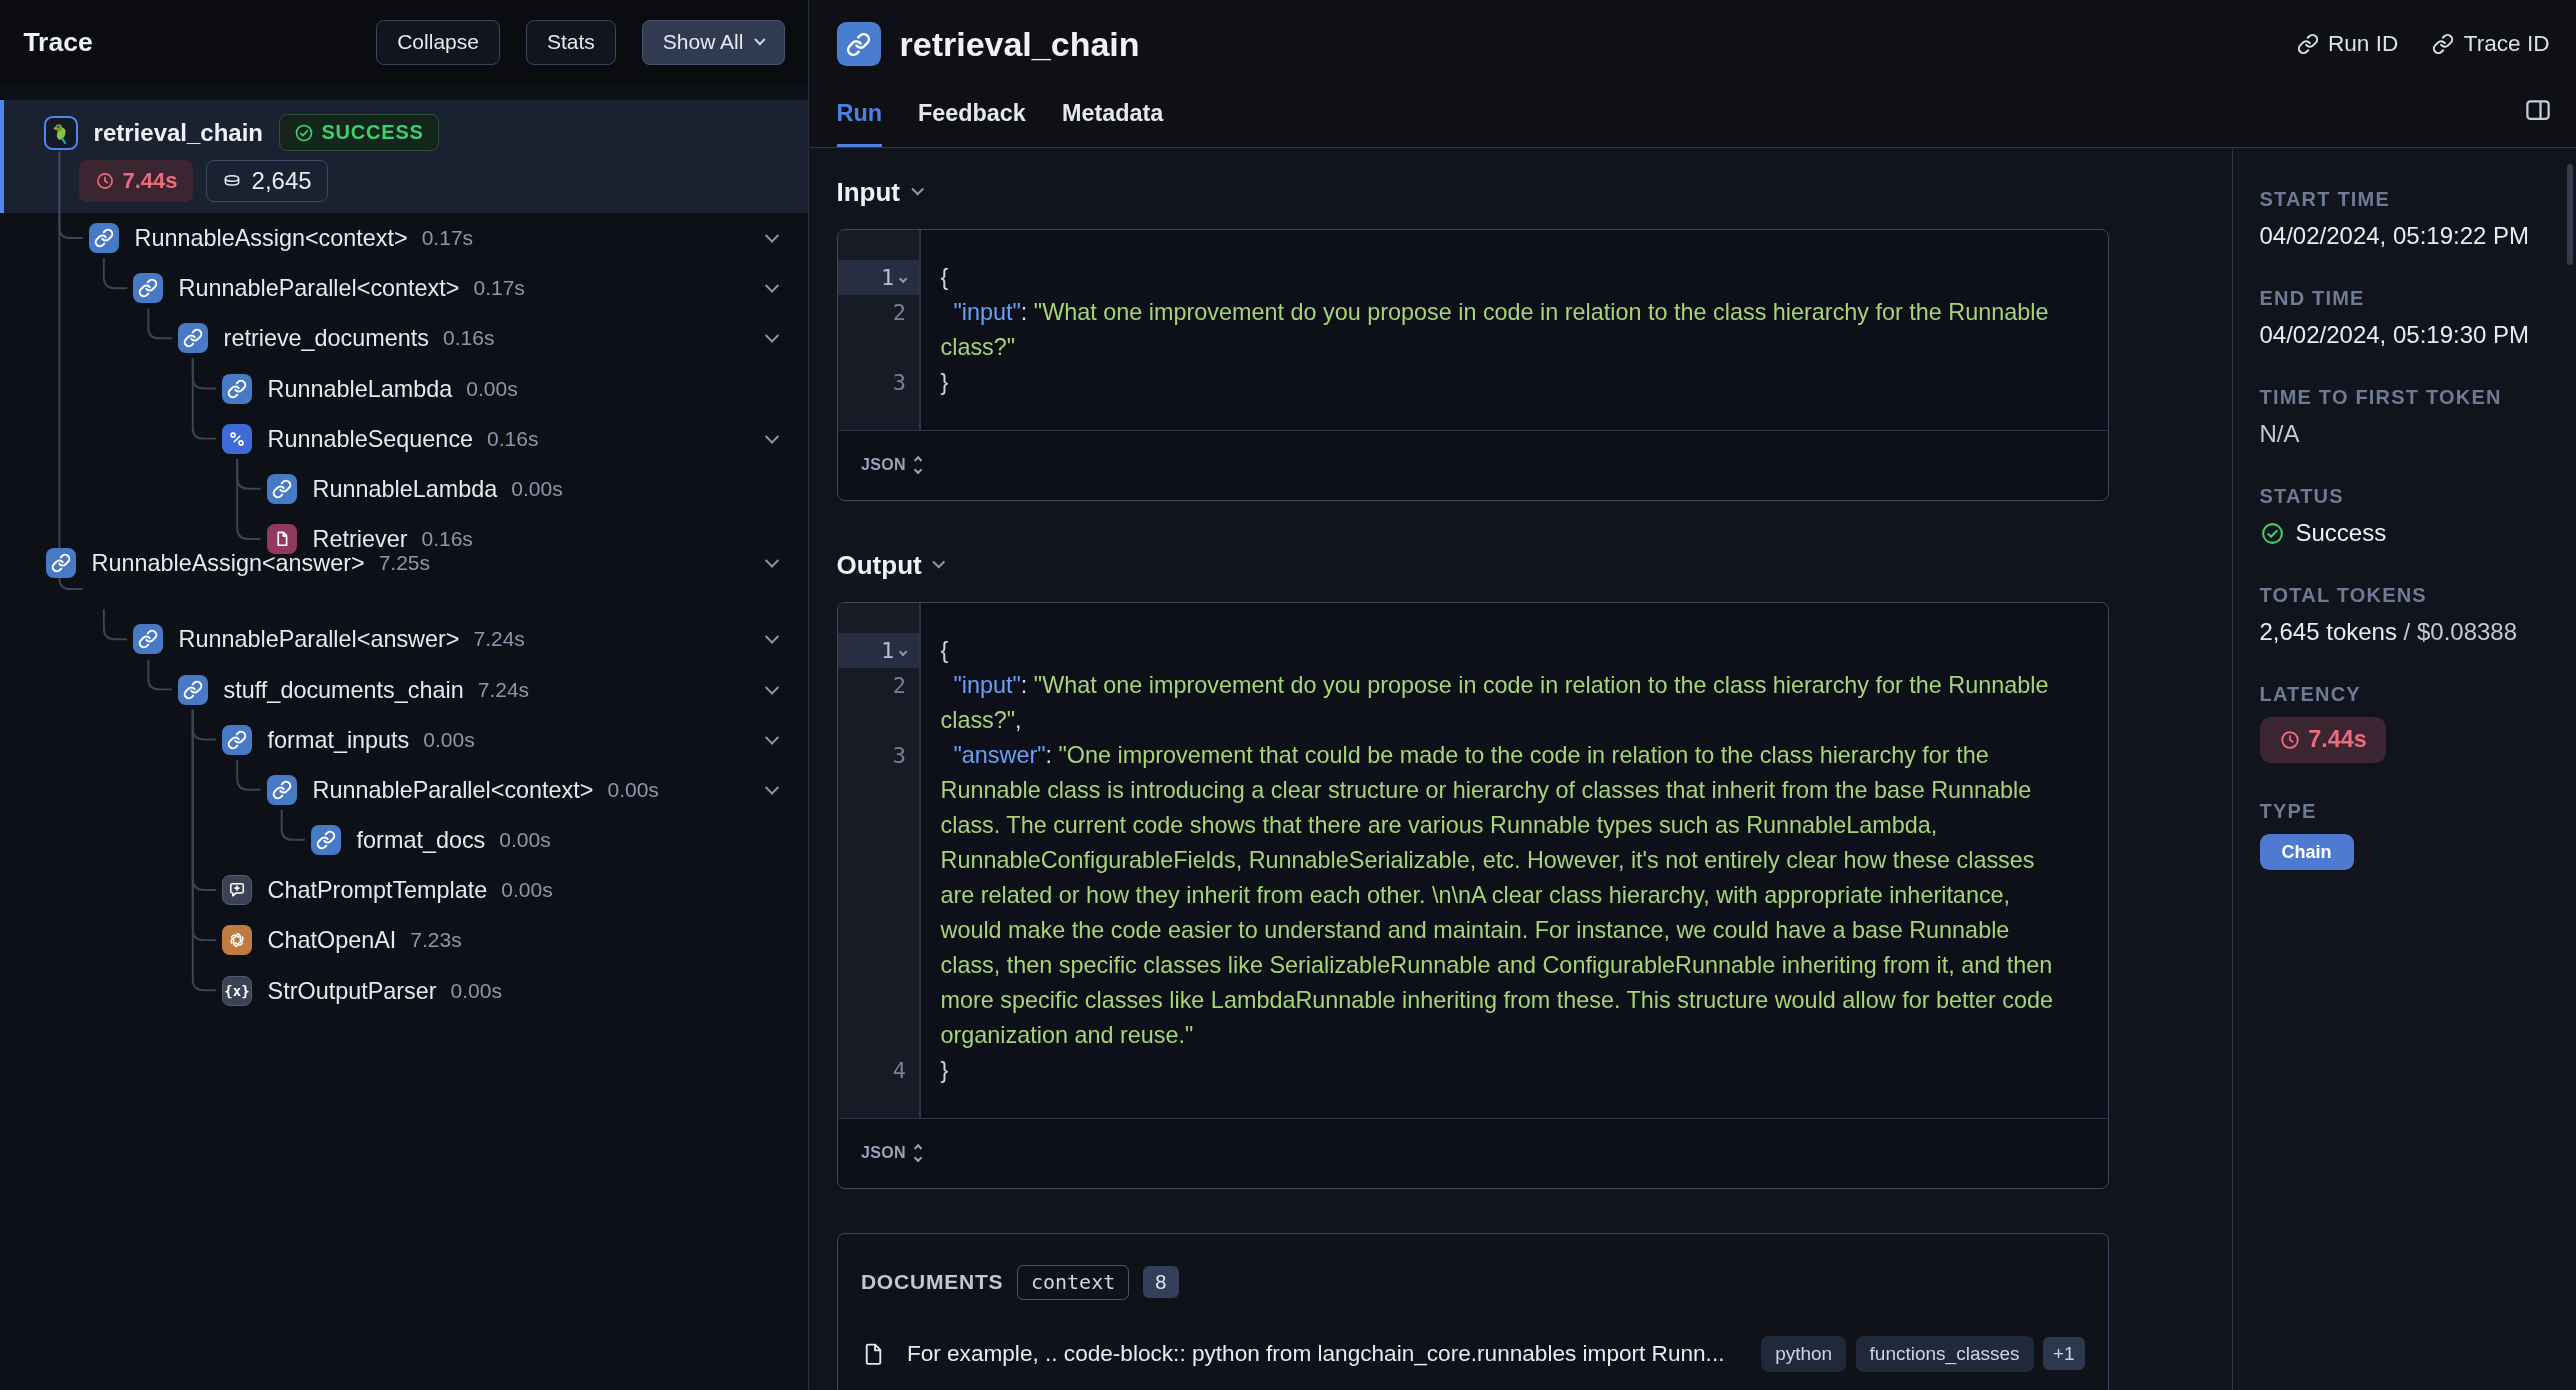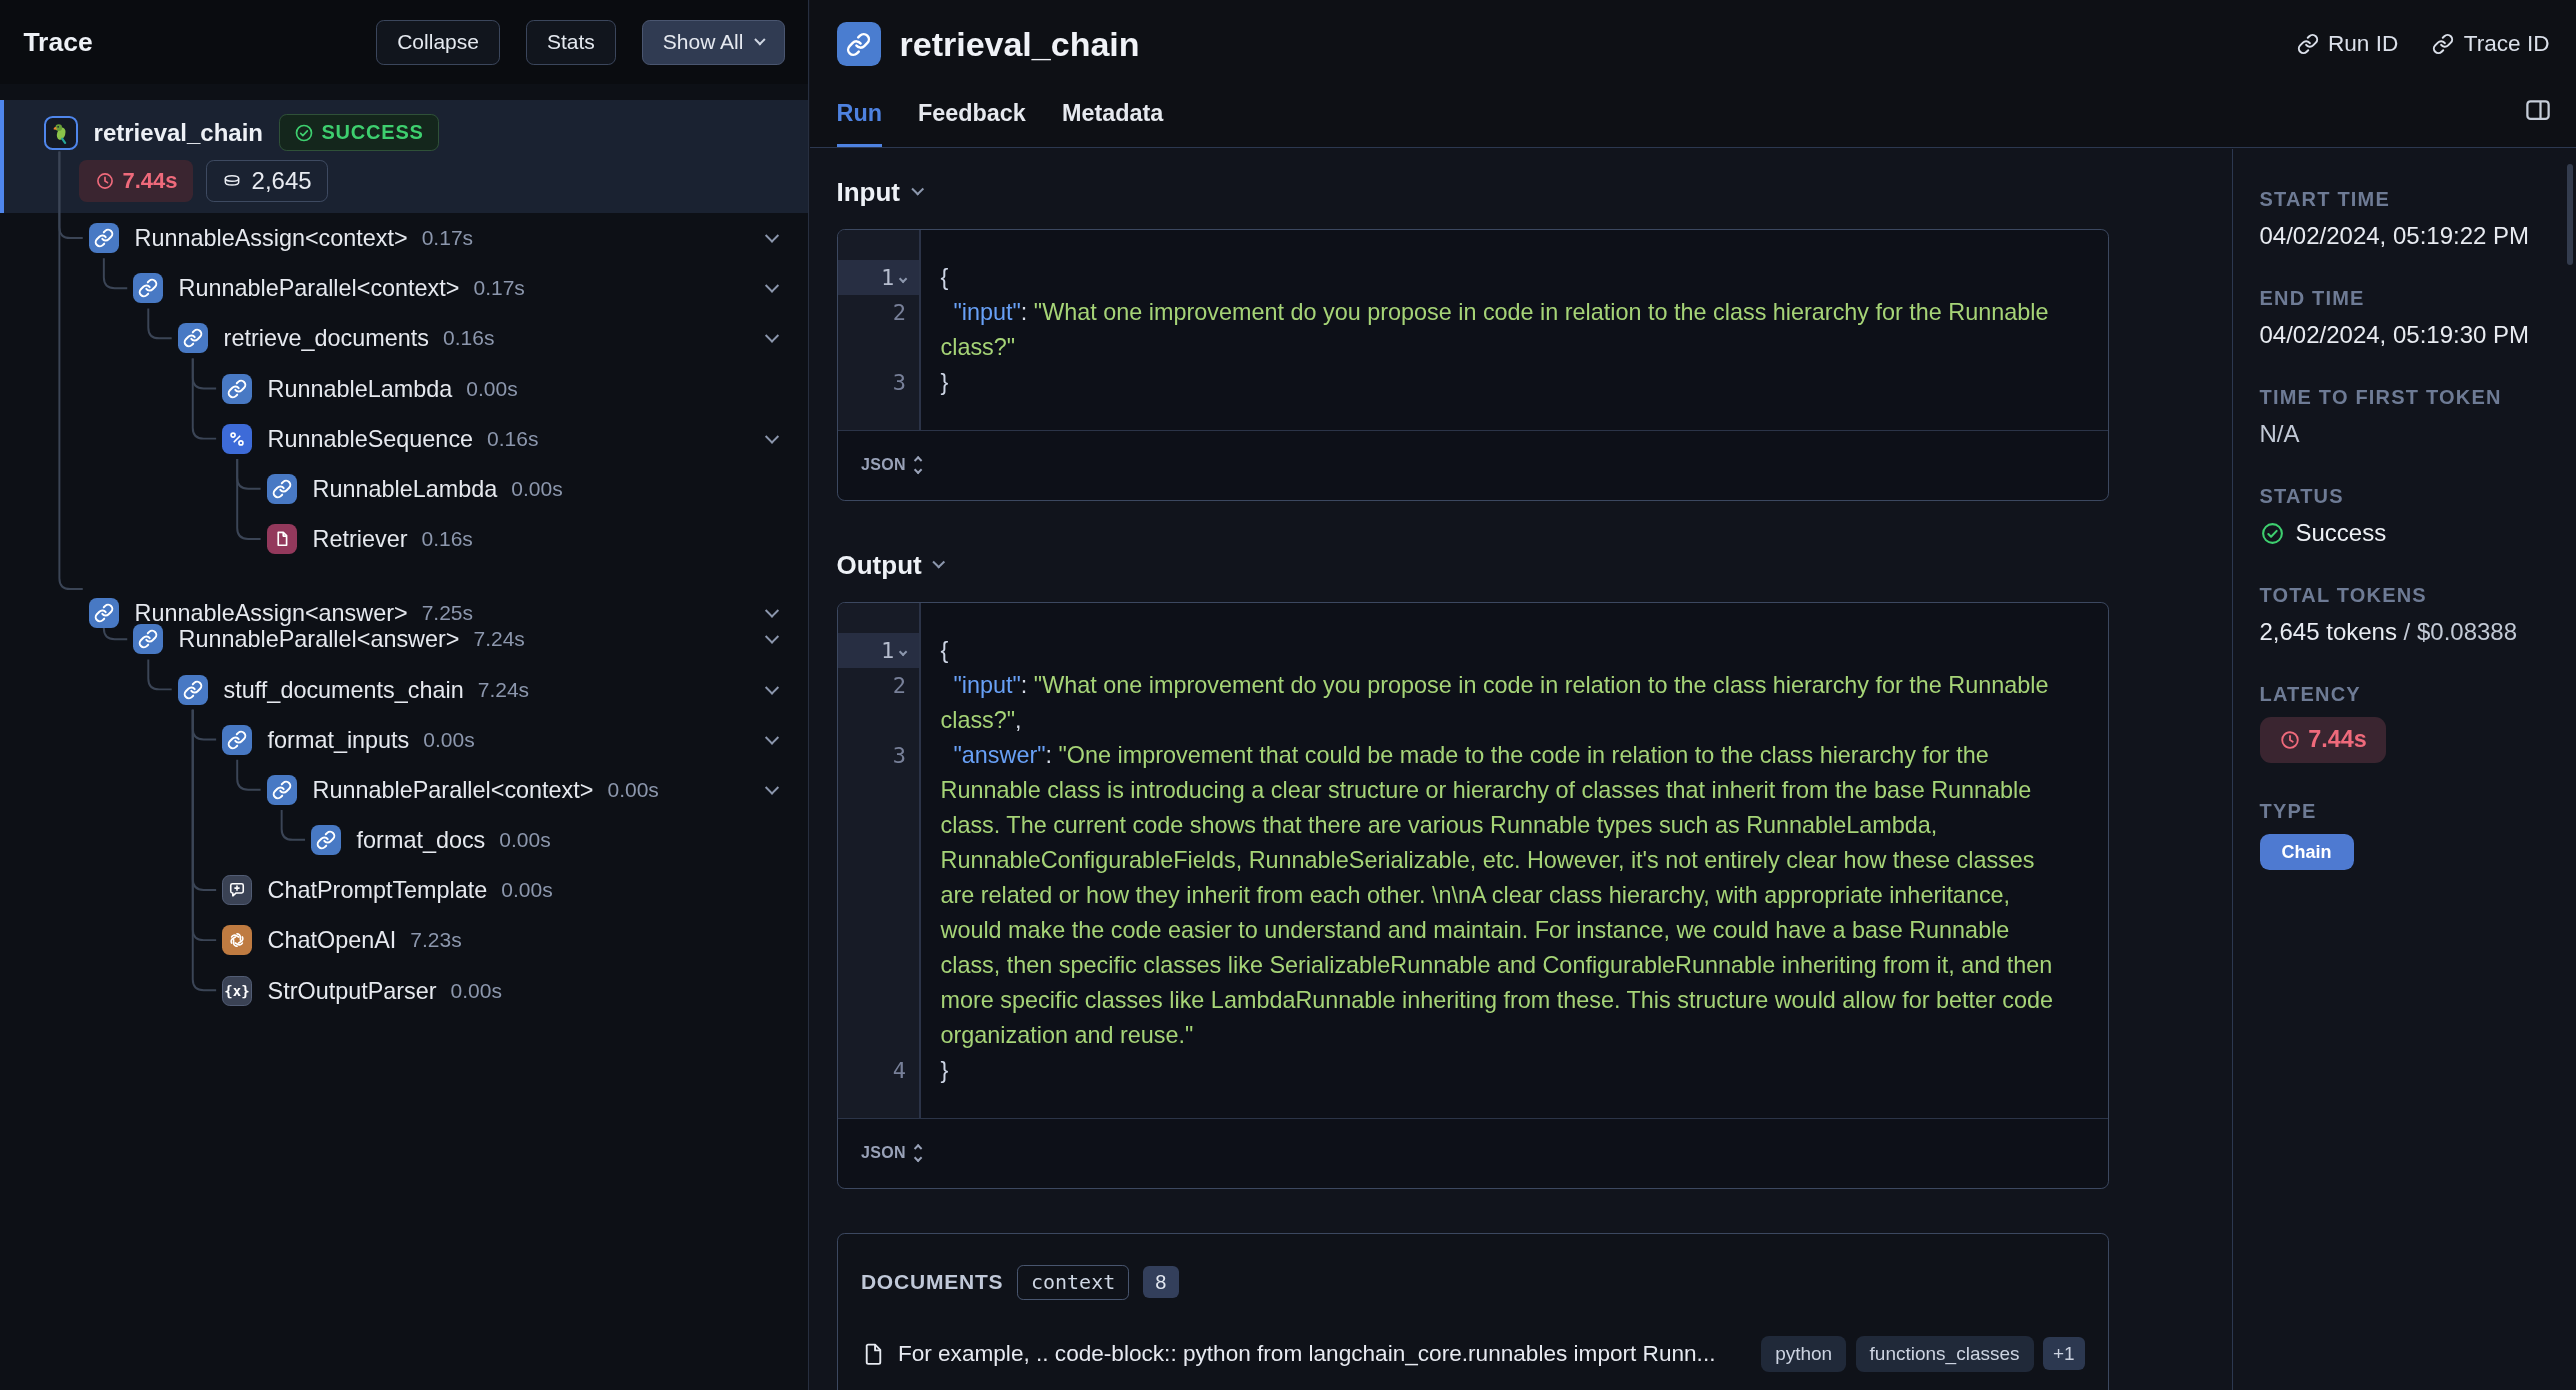--- a/index.html
+++ b/index.html
@@ -73,21 +73,21 @@
   .updown i{display:block;width:6.2px;height:6.2px;border-right:2px solid #99a2b8;border-bottom:2px solid #99a2b8;}
   .updown .up{transform:rotate(-135deg);}
   .updown .dn{transform:rotate(45deg);}
   .sec-gap{height:48px;}
 
   .docs{margin-top:44px;border:1.2px solid #3c4860;border-radius:7.8px;padding:31px 23.4px 47px 23.4px;background:#0f1219;}
   .docs-head{display:flex;align-items:center;gap:14px;}
   .docs-label{font-size:21px;font-weight:600;letter-spacing:0.8px;color:#c0c8d8;}
   .ctx-badge{font-family:"DejaVu Sans Mono",monospace;font-size:20px;color:#cfd7e4;border:1.2px solid #49566f;border-radius:6.2px;padding:4.7px 12.5px;cursor:pointer;}
   .cnt-badge{font-size:20px;color:#e2e7f0;background:#333f5b;border-radius:6.2px;padding:4.7px 12.5px;}
-  .doc-row{margin-top:36px;display:flex;align-items:center;gap:12px;cursor:pointer;}
+  .doc-row{margin-top:36px;display:flex;align-items:center;gap:21px;cursor:pointer;}
   .doc-text{font-size:22.6px;color:#e7eaf1;white-space:nowrap;overflow:hidden;}
   .doc-tags{margin-left:auto;display:flex;gap:9.4px;align-items:center;flex-shrink:0;padding-left:10px;}
   .tag{background:#202939;border-radius:7.8px;padding:7px 14px;font-size:19px;color:#ccd3e1;}
   .tag-more{background:#2c3850;border-radius:6.2px;padding:5.5px 10px;font-size:19px;color:#ccd3e1;}
 
   
   .right{position:absolute;top:149px;left:2232px;right:0;bottom:0;background:#11141c;border-left:0.8px solid #2c3850;padding:39px 15.6px 0 26.5px;}
   .meta-group{margin-bottom:37px;}
   .meta-label{font-size:20px;font-weight:600;letter-spacing:1.2px;color:#6e7b95;margin-bottom:11px;}
   .meta-value{font-size:24px;color:#e8ebf1;}
@@ -248,21 +248,21 @@
       <span class="node-icon ic-retriever">
             <svg width="20" height="20" viewBox="0 0 24 24" fill="none" stroke="#fff" stroke-width="2" stroke-linejoin="round">
               <path d="M7.5 4h6l4 4v11.5h-10z"></path>
               <path d="M13.5 4v4.5H18"></path>
             </svg>
           </span>
       <span class="t-label">Retriever</span>
       <span class="t-dur">0.16s</span>
 
     </div>
-        <div class="t-row" style="top:488px;padding-left:89px">
+        <div class="t-row" style="top:438px;padding-left:46px">
       <span class="node-icon ic-chain">
             <svg width="20" height="20" viewBox="0 0 24 24" fill="none" stroke="#fff" stroke-width="2.4" stroke-linecap="round" stroke-linejoin="round">
               <path d="M10 13a5 5 0 0 0 7.54.54l3-3a5 5 0 0 0-7.07-7.07l-1.72 1.71"></path>
               <path d="M14 11a5 5 0 0 0-7.54-.54l-3 3a5 5 0 0 0 7.07 7.07l1.71-1.71"></path>
             </svg>
           </span>
       <span class="t-label">RunnableAssign&lt;answer&gt;</span>
       <span class="t-dur">7.25s</span>
       <span class="chev t-chev"></span>
     </div>

